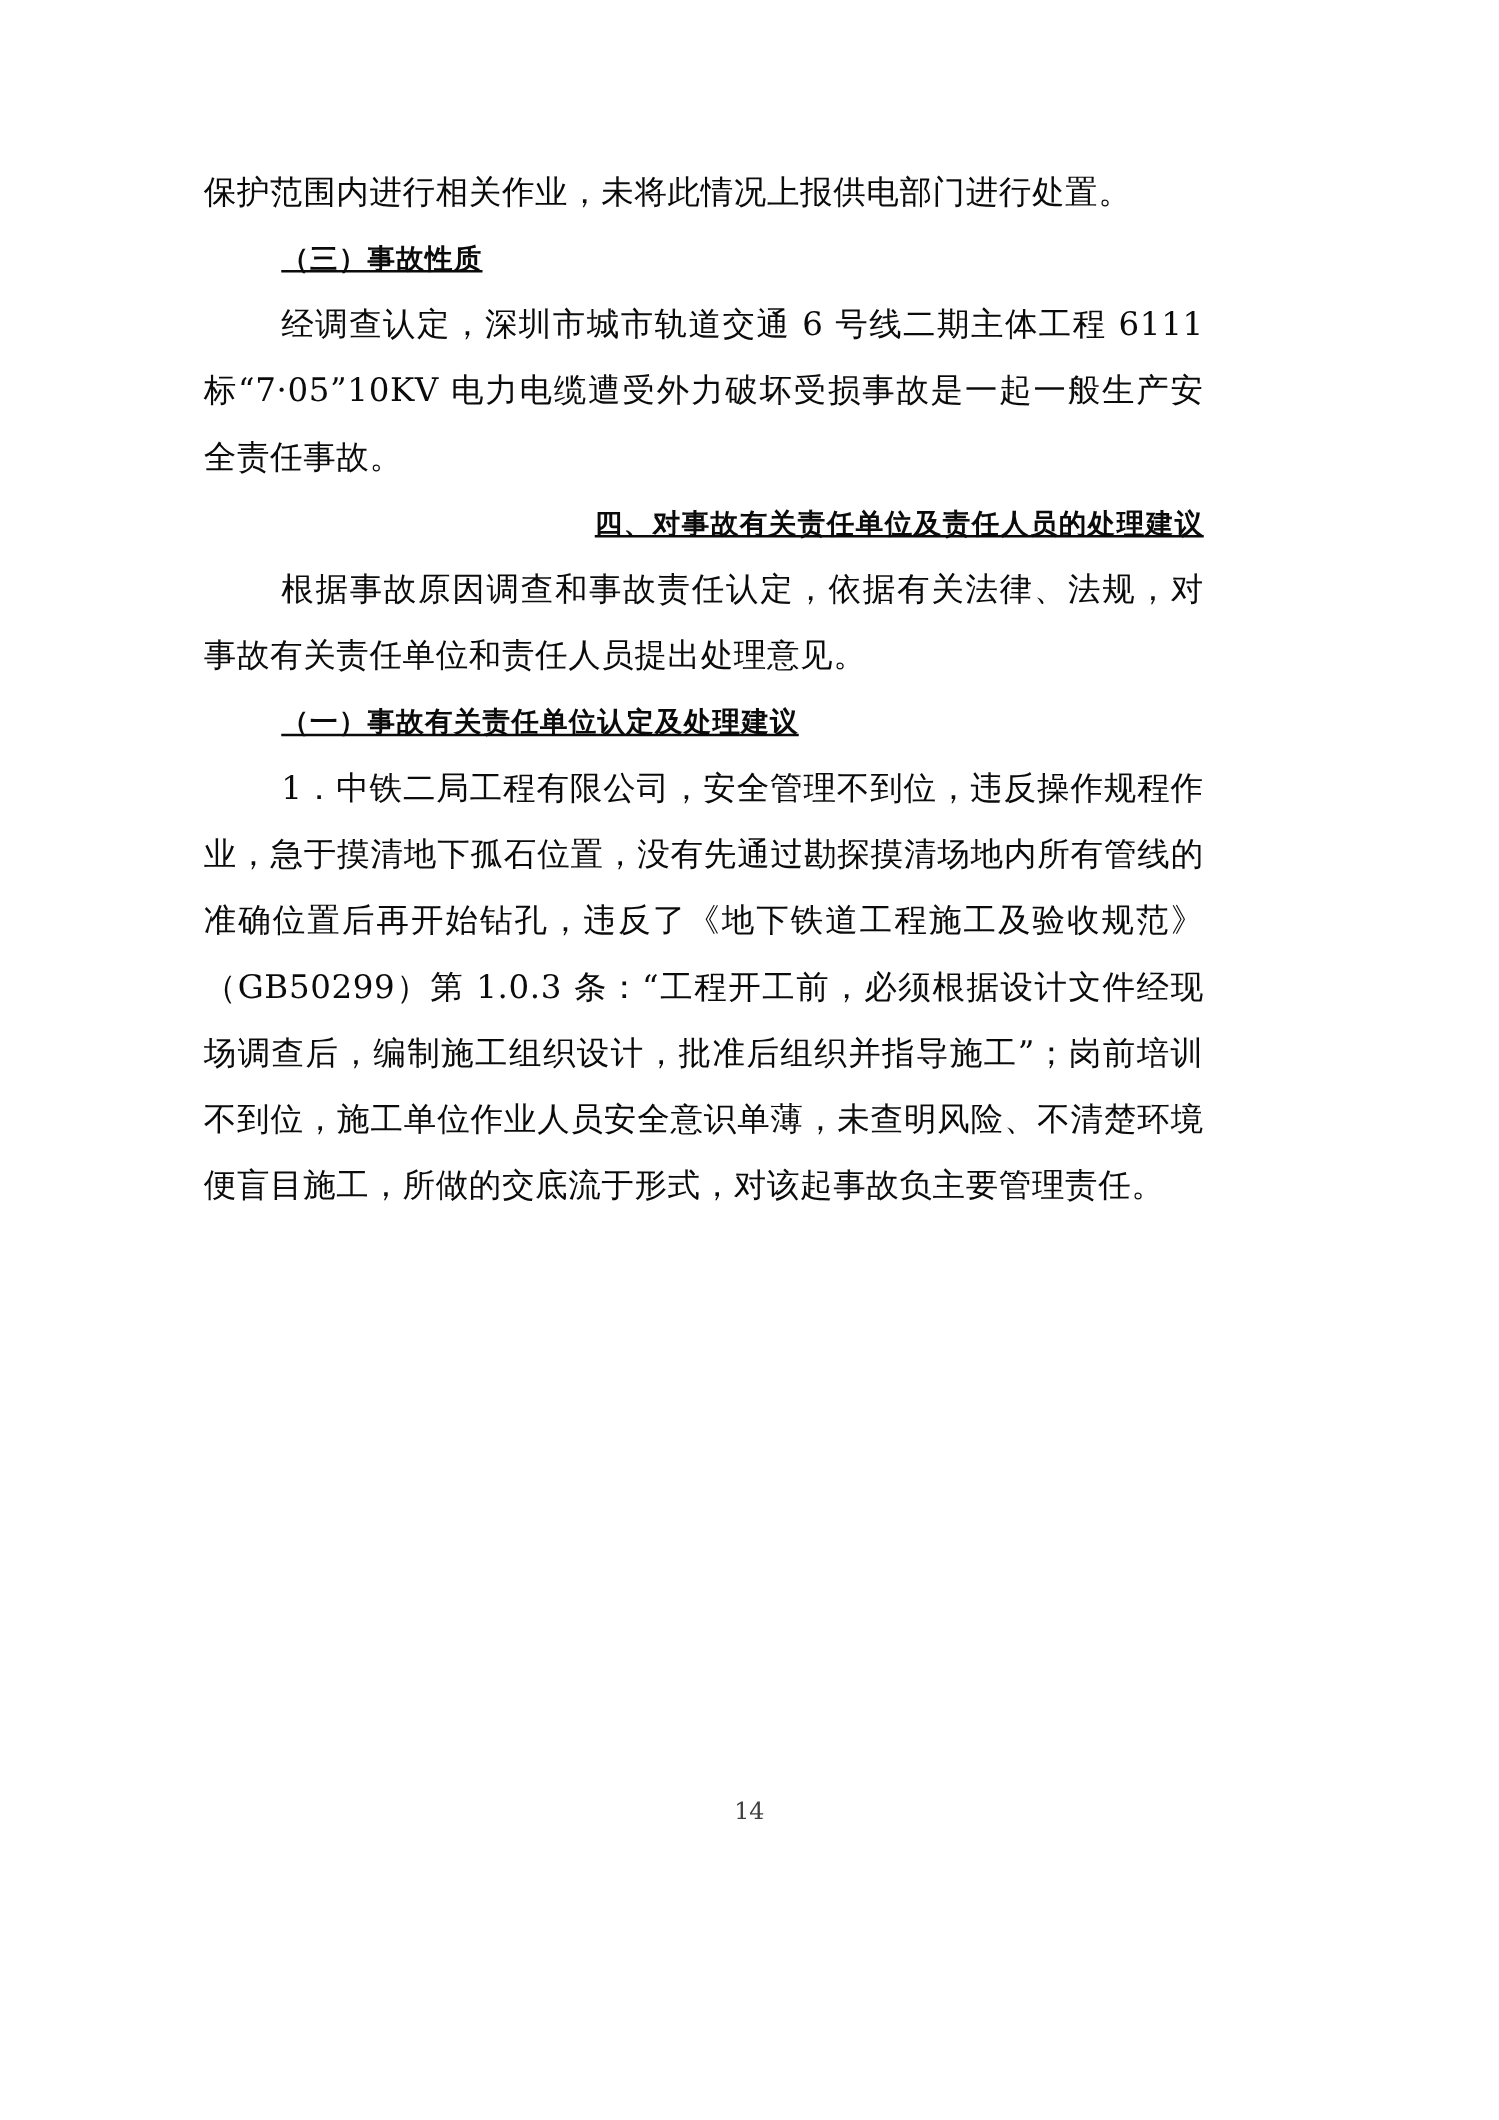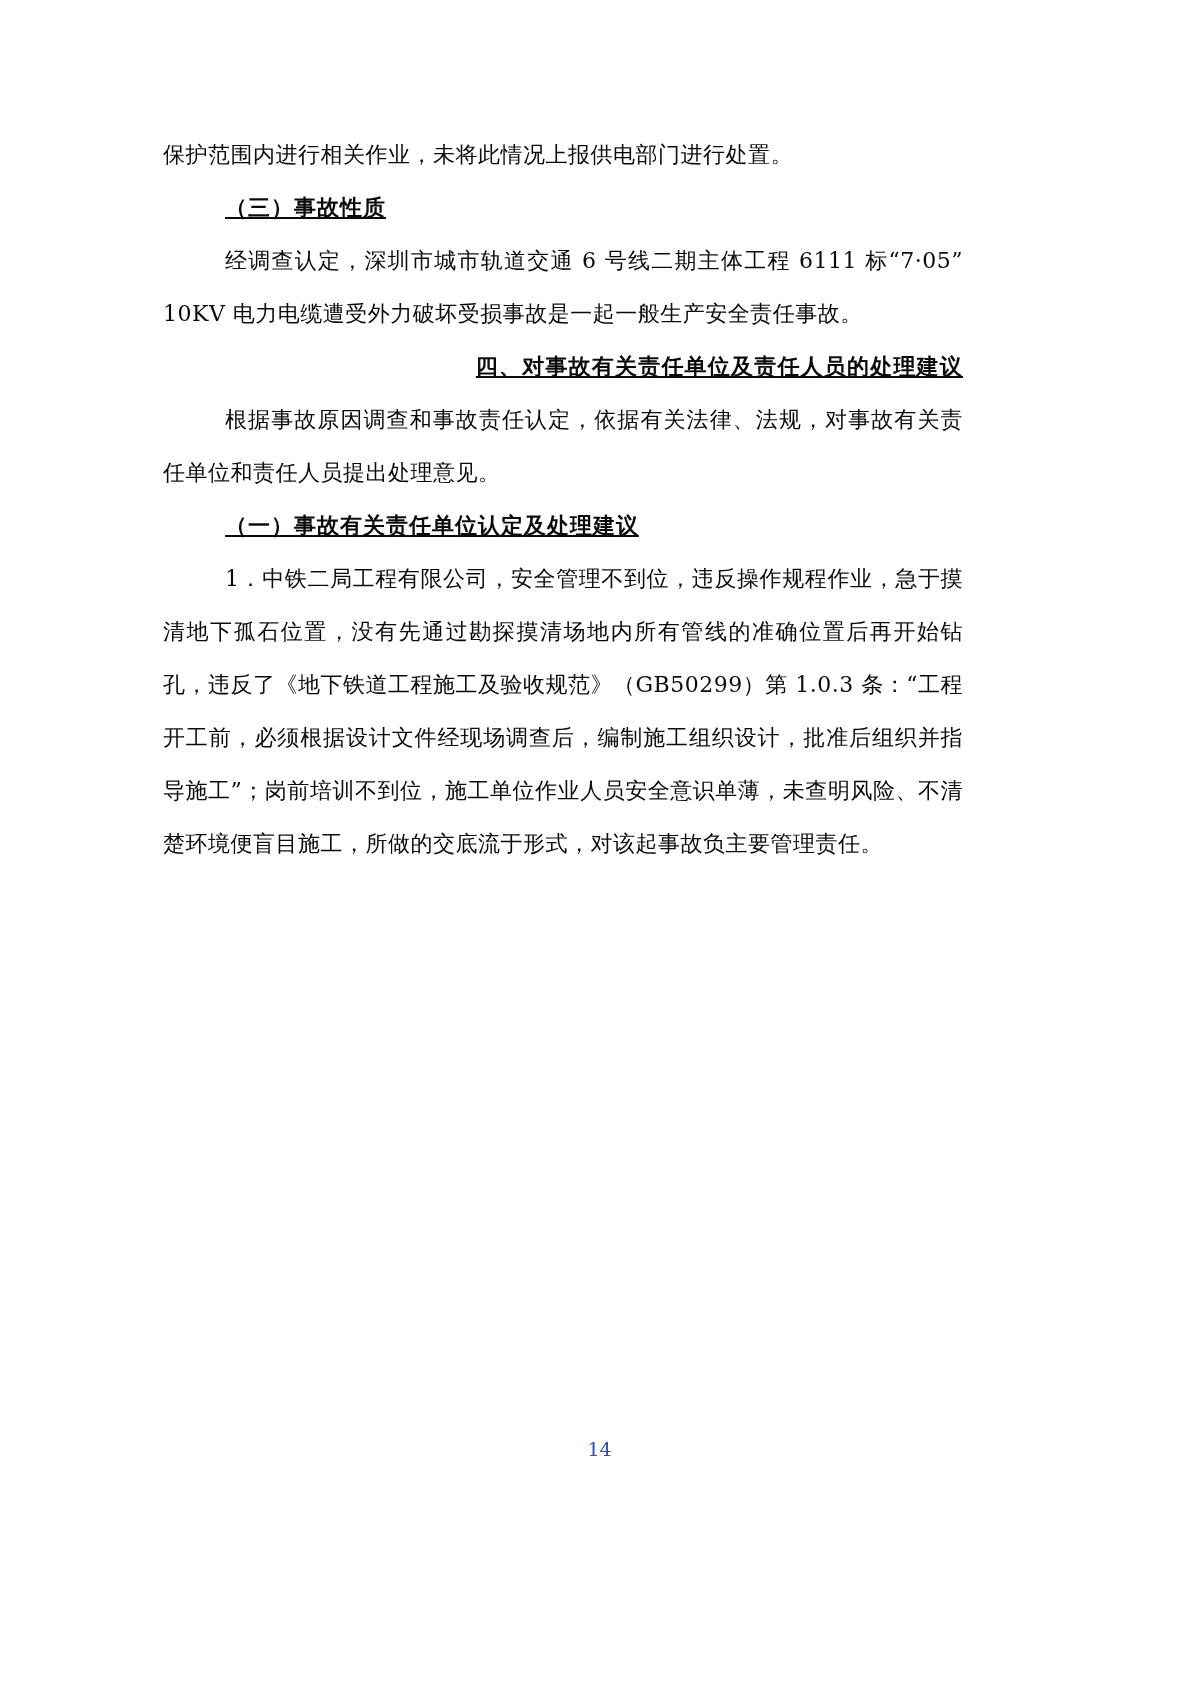--- a/index.html
+++ b/index.html
@@ -18,21 +18,21 @@
     color: #0b0b0b;
     overflow: hidden;
   }
   .content {
     position: absolute;
     left: 163px;
     top: 128px;
     width: 800px;
   }
   .para {
-    font-size: 22px;
+    font-size: 26px;
     line-height: 53px;
     letter-spacing: 0.5px;
     text-align: justify;
     text-justify: inter-ideograph;
     margin: 0 0 0 0;
     font-weight: 400;
   }
   .para.indent {
     text-indent: 62px;
   }
@@ -52,21 +52,21 @@
     text-align: right;
   }
   .page-number {
     position: absolute;
     left: 0;
     right: 0;
     top: 1438px;
     text-align: center;
     font-size: 19px;
     font-family: "DejaVu Serif", "Liberation Serif", serif;
-    color: #1d4ed8;
+    color: #404040;
   }
 </style>
 </head>
 <body>
 
 <div class="page">
 
   <div class="content">
 
     <p class="para">保护范围内进行相关作业，未将此情况上报供电部门进行处置。</p>

